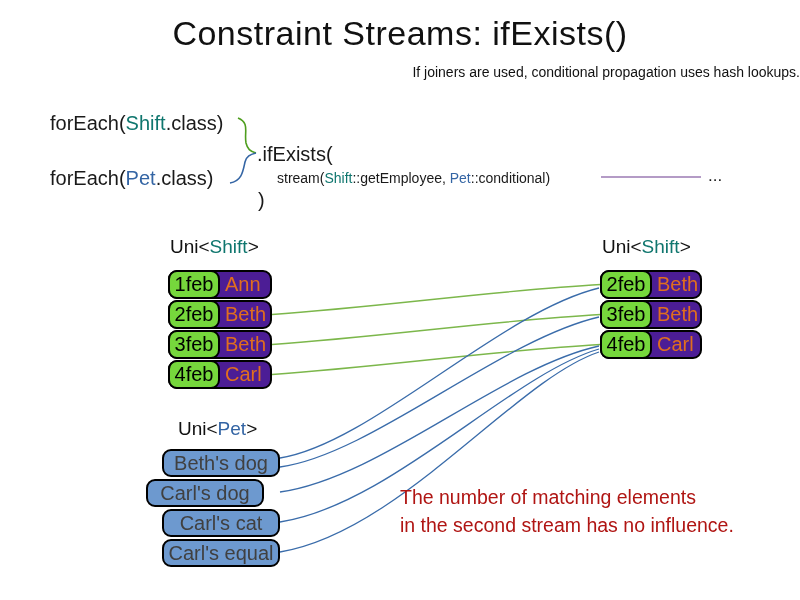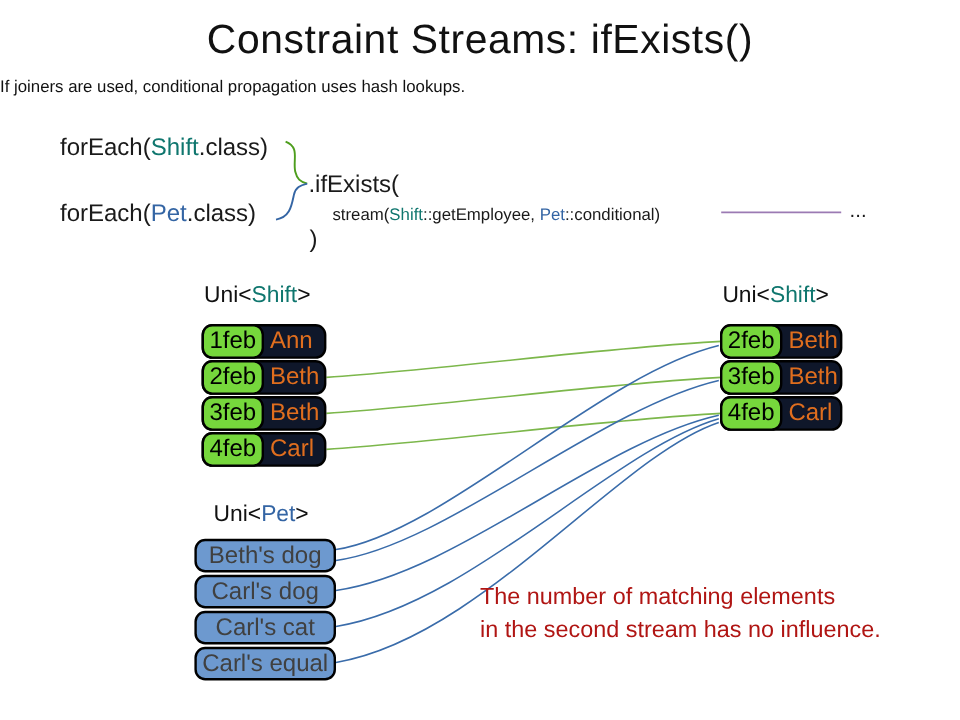--- a/index.html
+++ b/index.html
@@ -6,32 +6,32 @@
   #slide{
     position:relative;width:800px;height:571px;background:#ffffff;
     font-family:Liberation Sans, sans-serif;overflow:hidden;
   }
   .abs{position:absolute;}
   #title{
     top:14px;left:0;width:800px;text-align:center;
     font-size:34px;color:#111;letter-spacing:0.5px;
   }
   #subtitle{
-    top:64px;left:0;width:800px;text-align:left;
+    top:64px;left:0;width:800px;text-align:right;
     font-size:14px;color:#111;
   }
   .code{font-size:20px;color:#1a1a1a;white-space:nowrap;}
   .code-small{font-size:14px;color:#1a1a1a;white-space:nowrap;}
   .green-t{color:#0f766e;}
   .blue-t{color:#3465a4;}
   .ellipsis{font-size:17px;color:#1a1a1a;}
   svg.overlay{position:absolute;top:0;left:0;z-index:1;pointer-events:none;}
   .tbl-label{font-size:19px;color:#111;white-space:nowrap;z-index:2;}
   .shift-row{
-    width:104px;height:29px;background:#0f172a;border:2px solid #000;
+    width:104px;height:29px;background:#4c1d95;border:2px solid #000;
     border-radius:9px;box-sizing:border-box;z-index:2;
   }
   .date-chip{
     position:absolute;left:-2px;top:-2px;width:52px;height:29px;
     background:#76d73c;border:2px solid #000;border-radius:9px;
     box-sizing:border-box;display:flex;align-items:center;justify-content:center;
     font-size:20px;color:#000;
   }
   .name-cell{
     position:absolute;left:55px;top:0;height:25px;display:flex;
@@ -115,21 +115,21 @@
     <div class="name-cell">Beth</div>
   </div>
   <div class="abs shift-row" style="left:600px;top:330px;width:102px;">
     <div class="date-chip">4feb</div>
     <div class="name-cell">Carl</div>
   </div>
 
   <div class="abs tbl-label" style="left:178px;top:418px;"><span>Uni&lt;</span><span class="blue-t">Pet</span><span>&gt;</span></div>
 
   <div class="abs pet-row" style="left:162px;top:449px;">Beth's dog</div>
-  <div class="abs pet-row" style="left:162px;top:479px;">Carl's dog</div>
+  <div class="abs pet-row" style="left:146px;top:479px;">Carl's dog</div>
   <div class="abs pet-row" style="left:162px;top:509px;">Carl's cat</div>
   <div class="abs pet-row" style="left:162px;top:539px;">Carl's equal</div>
 
   <div id="note" class="abs">
     <div>The number of matching elements</div>
     <div>in the second stream has no influence.</div>
   </div>
 
 </div>
 

